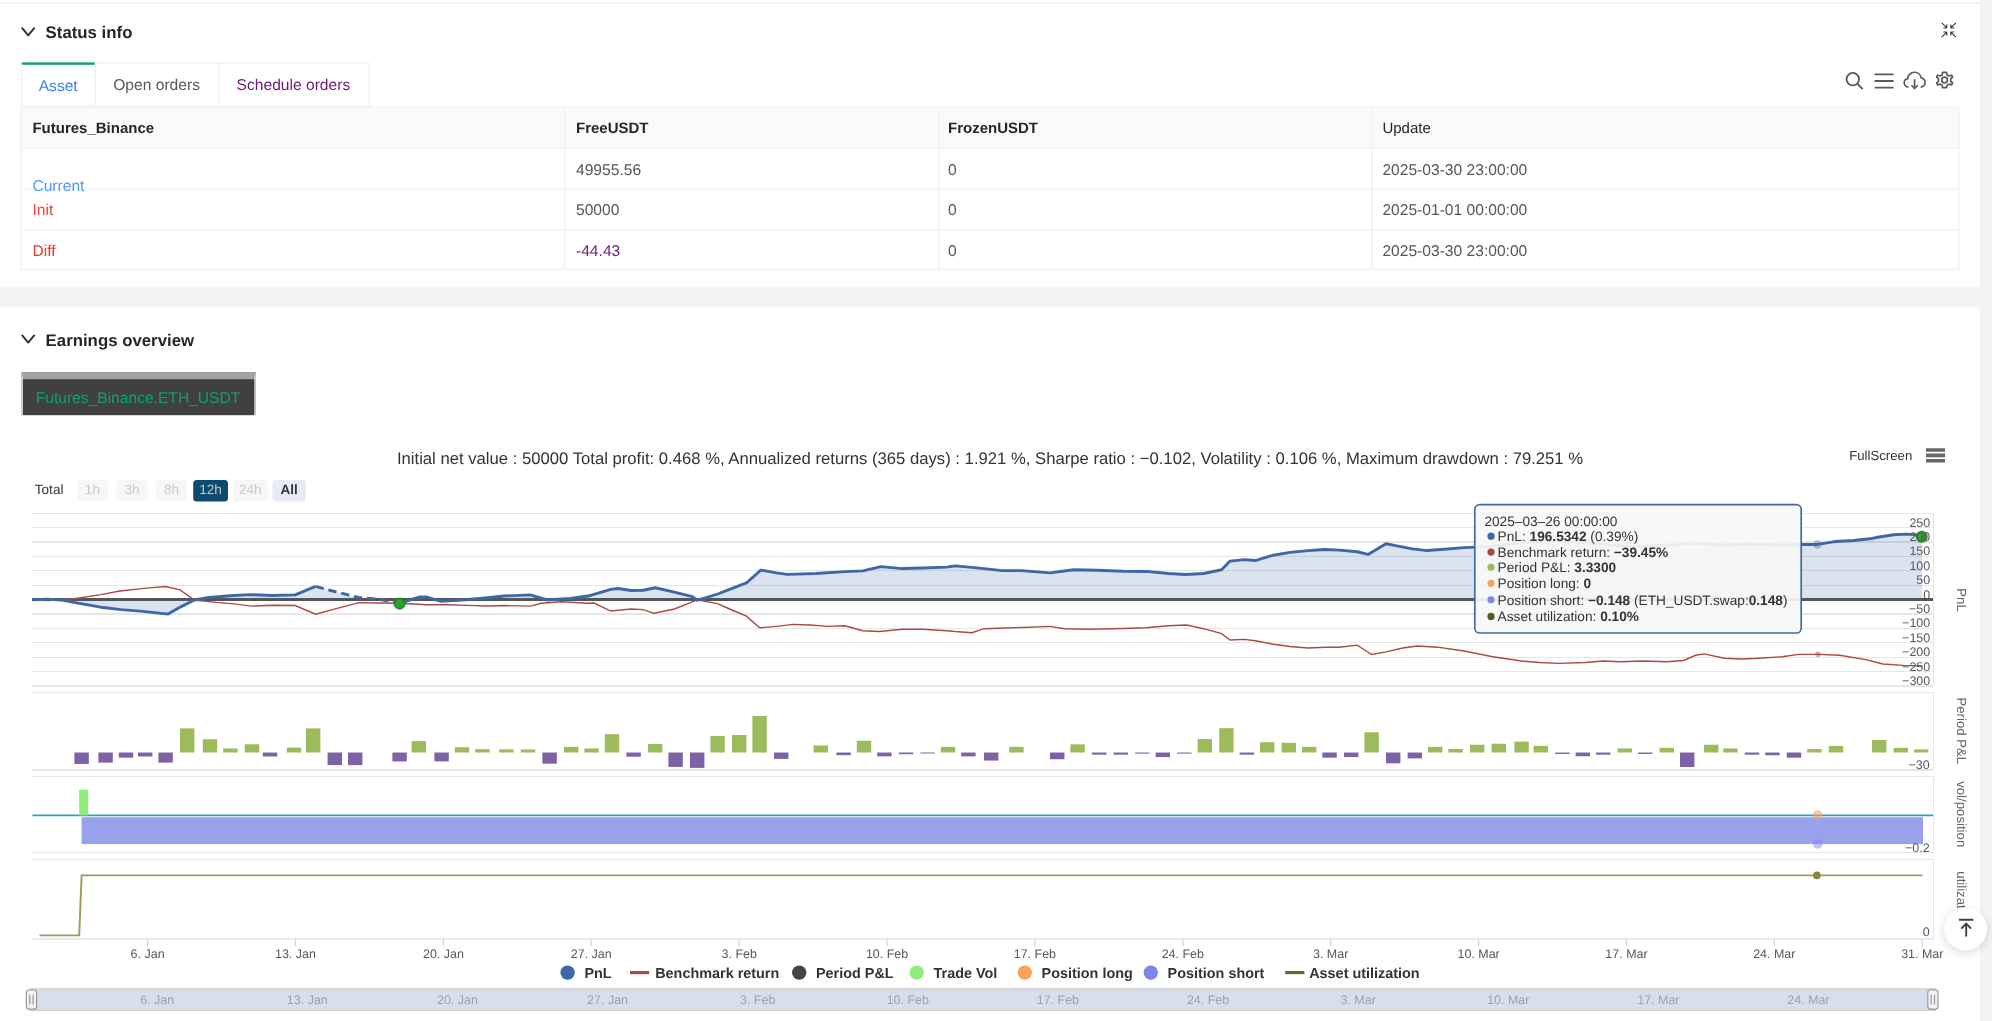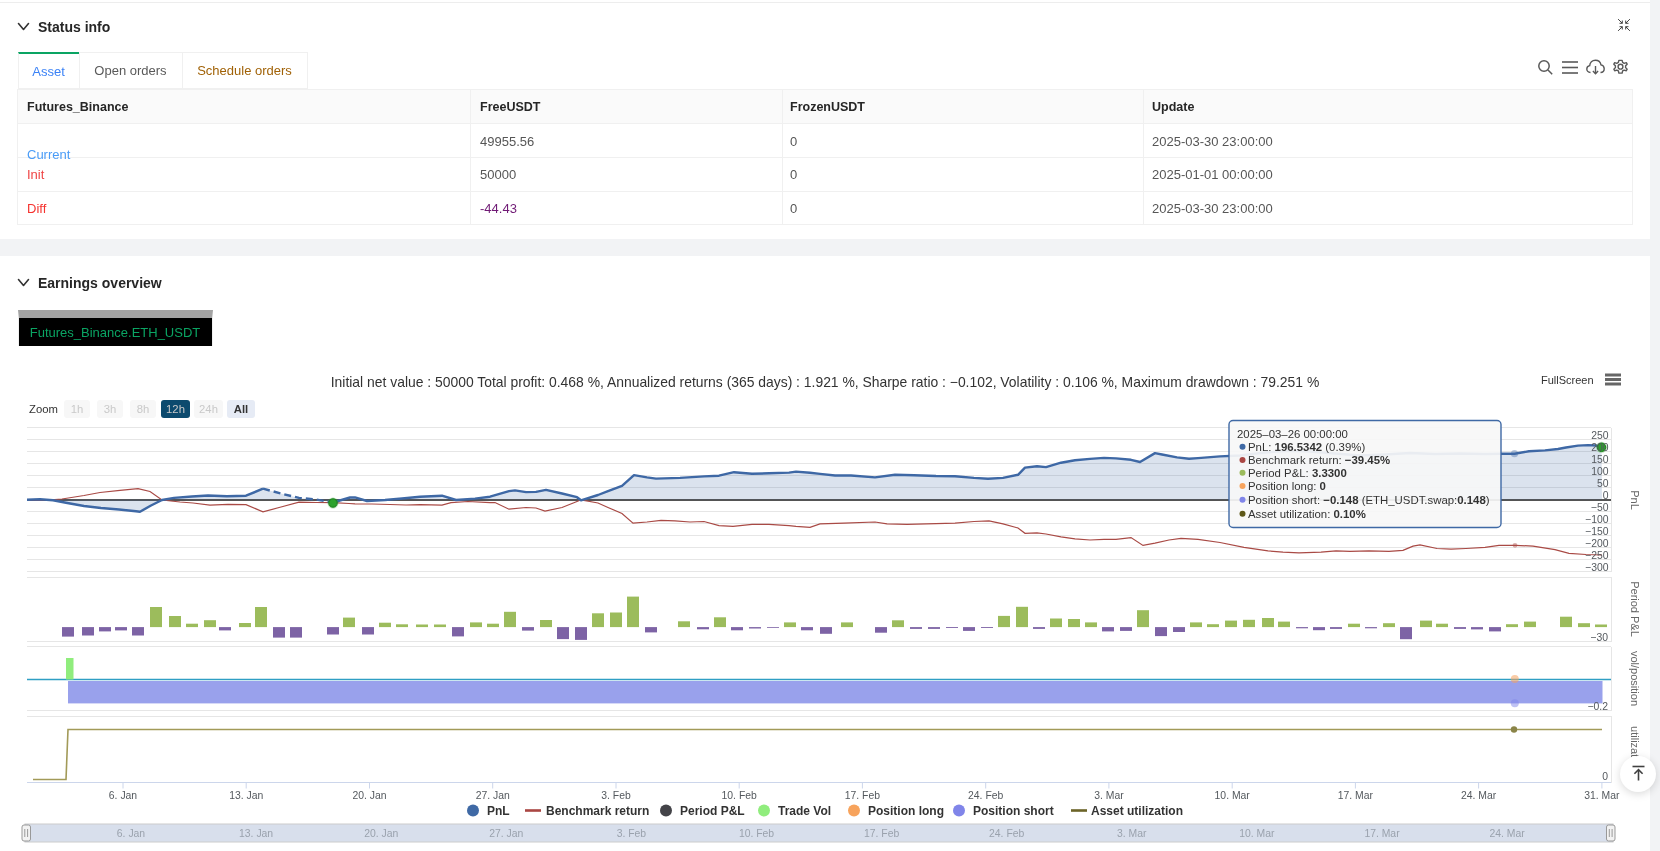--- a/index.html
+++ b/index.html
@@ -16,21 +16,21 @@
     <g stroke="#3a3a3a" stroke-width="0.95" fill="none">
       <path d="M1.1 1.1 L5.3 5.3 M5.3 5.3 L5.3 2.5 M5.3 5.3 L2.5 5.3"></path>
       <path d="M12.9 1.1 L8.7 5.3 M8.7 5.3 L8.7 2.5 M8.7 5.3 L11.5 5.3"></path>
       <path d="M1.1 12.9 L5.3 8.7 M5.3 8.7 L2.5 8.7 M5.3 8.7 L5.3 11.5"></path>
       <path d="M12.9 12.9 L8.7 8.7 M8.7 8.7 L11.5 8.7 M8.7 8.7 L8.7 11.5"></path>
     </g>
   </svg>
 
 <div class="abs" style="left:17.5px;top:52px;width:62px;height:37px;border:1px solid #f0f0f0;border-top:2px solid #0aa463;background:#fff;display:flex;align-items:center;justify-content:center;font-size:13px;color:#3b82f6">Asset</div>
 <div class="abs" style="left:78.5px;top:52px;width:104px;height:37px;border:1px solid #f0f0f0;background:#fff;display:flex;align-items:center;justify-content:center;font-size:13px;color:#595959">Open orders</div>
-<div class="abs" style="left:181.5px;top:52px;width:126px;height:37px;border:1px solid #f0f0f0;background:#fff;display:flex;align-items:center;justify-content:center;font-size:13px;color:#a16207">Schedule orders</div>
+<div class="abs" style="left:181.5px;top:52px;width:126px;height:37px;border:1px solid #f0f0f0;background:#fff;display:flex;align-items:center;justify-content:center;font-size:13px;color:#701a75">Schedule orders</div>
 
 <svg class="abs" style="left:1537px;top:59px" width="17" height="17" viewBox="0 0 17 17">
     <circle cx="7" cy="7" r="5.2" fill="none" stroke="#595959" stroke-width="1.5"></circle>
     <line x1="11" y1="11" x2="15.2" y2="15.2" stroke="#595959" stroke-width="1.5"></line>
   </svg>
 <svg class="abs" style="left:1562px;top:60px" width="17" height="15" viewBox="0 0 17 15">
     <g stroke="#595959" stroke-width="1.6">
       <line x1="0" y1="2" x2="16" y2="2"></line>
       <line x1="0" y1="7.5" x2="16" y2="7.5"></line>
       <line x1="0" y1="13" x2="16" y2="13"></line>
@@ -52,50 +52,50 @@
 <div class="abs" style="left:17px;top:190.5px;width:1615px;height:1px;background:#f0f0f0"></div>
 <div class="abs" style="left:17px;top:224px;width:1615px;height:1px;background:#f0f0f0"></div>
 <div class="abs" style="left:17px;top:89px;width:1px;height:136px;background:#f0f0f0"></div>
 <div class="abs" style="left:1632px;top:89px;width:1px;height:136px;background:#f0f0f0"></div>
 <div class="abs" style="left:470px;top:89px;width:1px;height:135px;background:#f0f0f0"></div>
 <div class="abs" style="left:782px;top:89px;width:1px;height:135px;background:#f0f0f0"></div>
 <div class="abs" style="left:1143px;top:89px;width:1px;height:135px;background:#f0f0f0"></div>
 <div class="abs" style="left:27px;top:99.5px;font-size:13px;font-weight:bold;color:#262626;font-size:12.5px">Futures_Binance</div>
 <div class="abs" style="left:480px;top:99.5px;font-size:13px;font-weight:bold;color:#262626;font-size:12.5px">FreeUSDT</div>
 <div class="abs" style="left:790px;top:99.5px;font-size:13px;font-weight:bold;color:#262626;font-size:12.5px">FrozenUSDT</div>
-<div class="abs" style="left:1152px;top:99.5px;font-size:13px;font-weight:bold;color:#262626;font-size:12.5px">Update</div>
+<div class="abs" style="left:1152px;top:99.5px;font-size:13px;font-weight:normal;color:#262626;font-size:12.5px">Update</div>
 <div class="abs" style="left:27px;top:147px;font-size:13px;color:#4a9cf7">Current</div>
 <div class="abs" style="left:480px;top:133.5px;font-size:13px;color:#565656">49955.56</div>
 <div class="abs" style="left:790px;top:133.5px;font-size:13px;color:#565656">0</div>
 <div class="abs" style="left:1152px;top:133.5px;font-size:13px;color:#565656">2025-03-30 23:00:00</div>
 <div class="abs" style="left:27px;top:167px;font-size:13px;color:#ef4444">Init</div>
 <div class="abs" style="left:480px;top:167px;font-size:13px;color:#565656">50000</div>
 <div class="abs" style="left:790px;top:167px;font-size:13px;color:#565656">0</div>
 <div class="abs" style="left:1152px;top:167px;font-size:13px;color:#565656">2025-01-01 00:00:00</div>
 <div class="abs" style="left:27px;top:200.5px;font-size:13px;color:#f5332f">Diff</div>
 <div class="abs" style="left:480px;top:200.5px;font-size:13px;color:#701a75">-44.43</div>
 <div class="abs" style="left:790px;top:200.5px;font-size:13px;color:#565656">0</div>
 <div class="abs" style="left:1152px;top:200.5px;font-size:13px;color:#565656">2025-03-30 23:00:00</div>
 <svg class="abs" style="left:17px;top:278px" width="13" height="10" viewBox="0 0 13 10">
     <path d="M1.5 1.5 L6.5 7.5 L11.5 1.5" fill="none" stroke="#333" stroke-width="1.6" stroke-linecap="round" stroke-linejoin="round"></path>
   </svg>
 <div class="abs" style="left:38px;top:275px;font-size:14px;font-weight:bold;color:#262626">Earnings overview</div>
 
-<div class="abs" style="left:17.5px;top:310px;width:195px;height:36px;border:1px solid #f0f0f0;border-top:8px solid #a3a3a3;border-bottom:none;background:#000000;display:flex;align-items:center;justify-content:center;font-size:13px;color:#0aa463">Futures_Binance.ETH_USDT</div>
+<div class="abs" style="left:17.5px;top:310px;width:195px;height:36px;border:1px solid #f0f0f0;border-top:6px solid #a3a3a3;border-bottom:none;background:#404040;display:flex;align-items:center;justify-content:center;font-size:13px;color:#0aa463">Futures_Binance.ETH_USDT</div>
 
 <div class="abs" style="left:0;top:374px;width:1650px;text-align:center;font-size:13.9px;color:#333">Initial net value : 50000 Total profit: 0.468 %, Annualized returns (365 days) : 1.921 %, Sharpe ratio : −0.102, Volatility : 0.106 %, Maximum drawdown : 79.251 %</div>
 <div class="abs" style="left:1541px;top:374px;font-size:11px;color:#333">FullScreen</div>
 <svg class="abs" style="left:1605px;top:373px" width="16" height="13" viewBox="0 0 16 13">
     <g stroke="#666" stroke-width="3">
       <line x1="0" y1="2" x2="16" y2="2"></line>
       <line x1="0" y1="6.5" x2="16" y2="6.5"></line>
       <line x1="0" y1="11" x2="16" y2="11"></line>
     </g>
   </svg>
-<div class="abs" style="left:29px;top:403px;font-size:11.3px;color:#333">Zoom</div>
+<div class="abs" style="left:29px;top:403px;font-size:11.3px;color:#333">Total</div>
 <div class="abs" style="left:64px;top:400px;width:26px;height:18px;border-radius:3px;background:#f7f7f7;color:#c9c9c9;font-size:11.3px;display:flex;align-items:center;justify-content:center">1h</div>
 <div class="abs" style="left:97px;top:400px;width:26px;height:18px;border-radius:3px;background:#f7f7f7;color:#c9c9c9;font-size:11.3px;display:flex;align-items:center;justify-content:center">3h</div>
 <div class="abs" style="left:130px;top:400px;width:26px;height:18px;border-radius:3px;background:#f7f7f7;color:#c9c9c9;font-size:11.3px;display:flex;align-items:center;justify-content:center">8h</div>
 <div class="abs" style="left:161px;top:400px;width:29px;height:18px;border-radius:3px;background:#0c4a6e;color:#c9c9c9;font-size:11.3px;display:flex;align-items:center;justify-content:center">12h</div>
 <div class="abs" style="left:194px;top:400px;width:29px;height:18px;border-radius:3px;background:#f7f7f7;color:#c9c9c9;font-size:11.3px;display:flex;align-items:center;justify-content:center">24h</div>
 <div class="abs" style="left:227px;top:400px;width:28px;height:18px;border-radius:3px;background:#e6ebf5;color:#333;font-weight:bold;font-size:11.3px;display:flex;align-items:center;justify-content:center">All</div>
 <svg class="abs" style="left:0px;top:0px" width="1650" height="851" viewBox="0 0 1650 851">
 <style>
  .axlbl{font-family:"Liberation Sans",sans-serif;font-size:10.4px;fill:#54595e;}
  .axname{font-family:"Liberation Sans",sans-serif;font-size:11px;fill:#666;}

